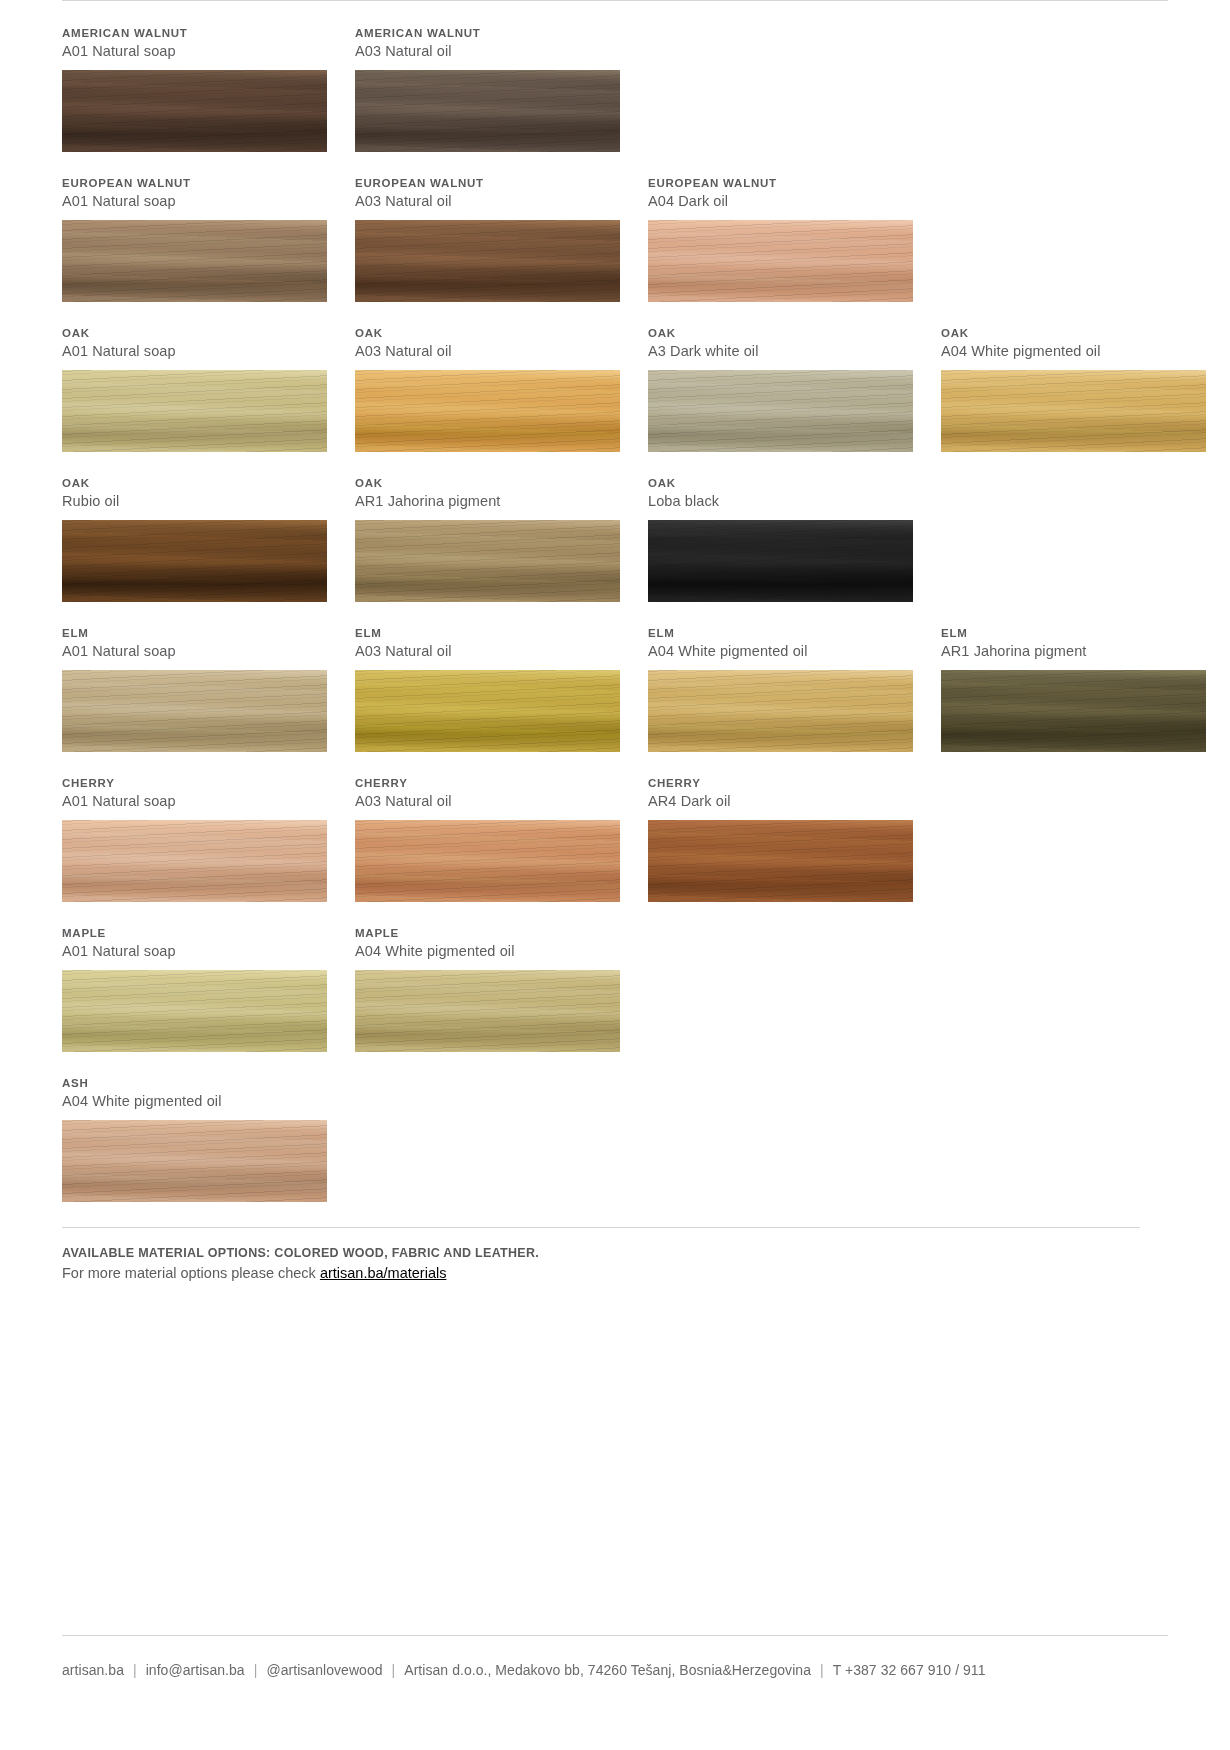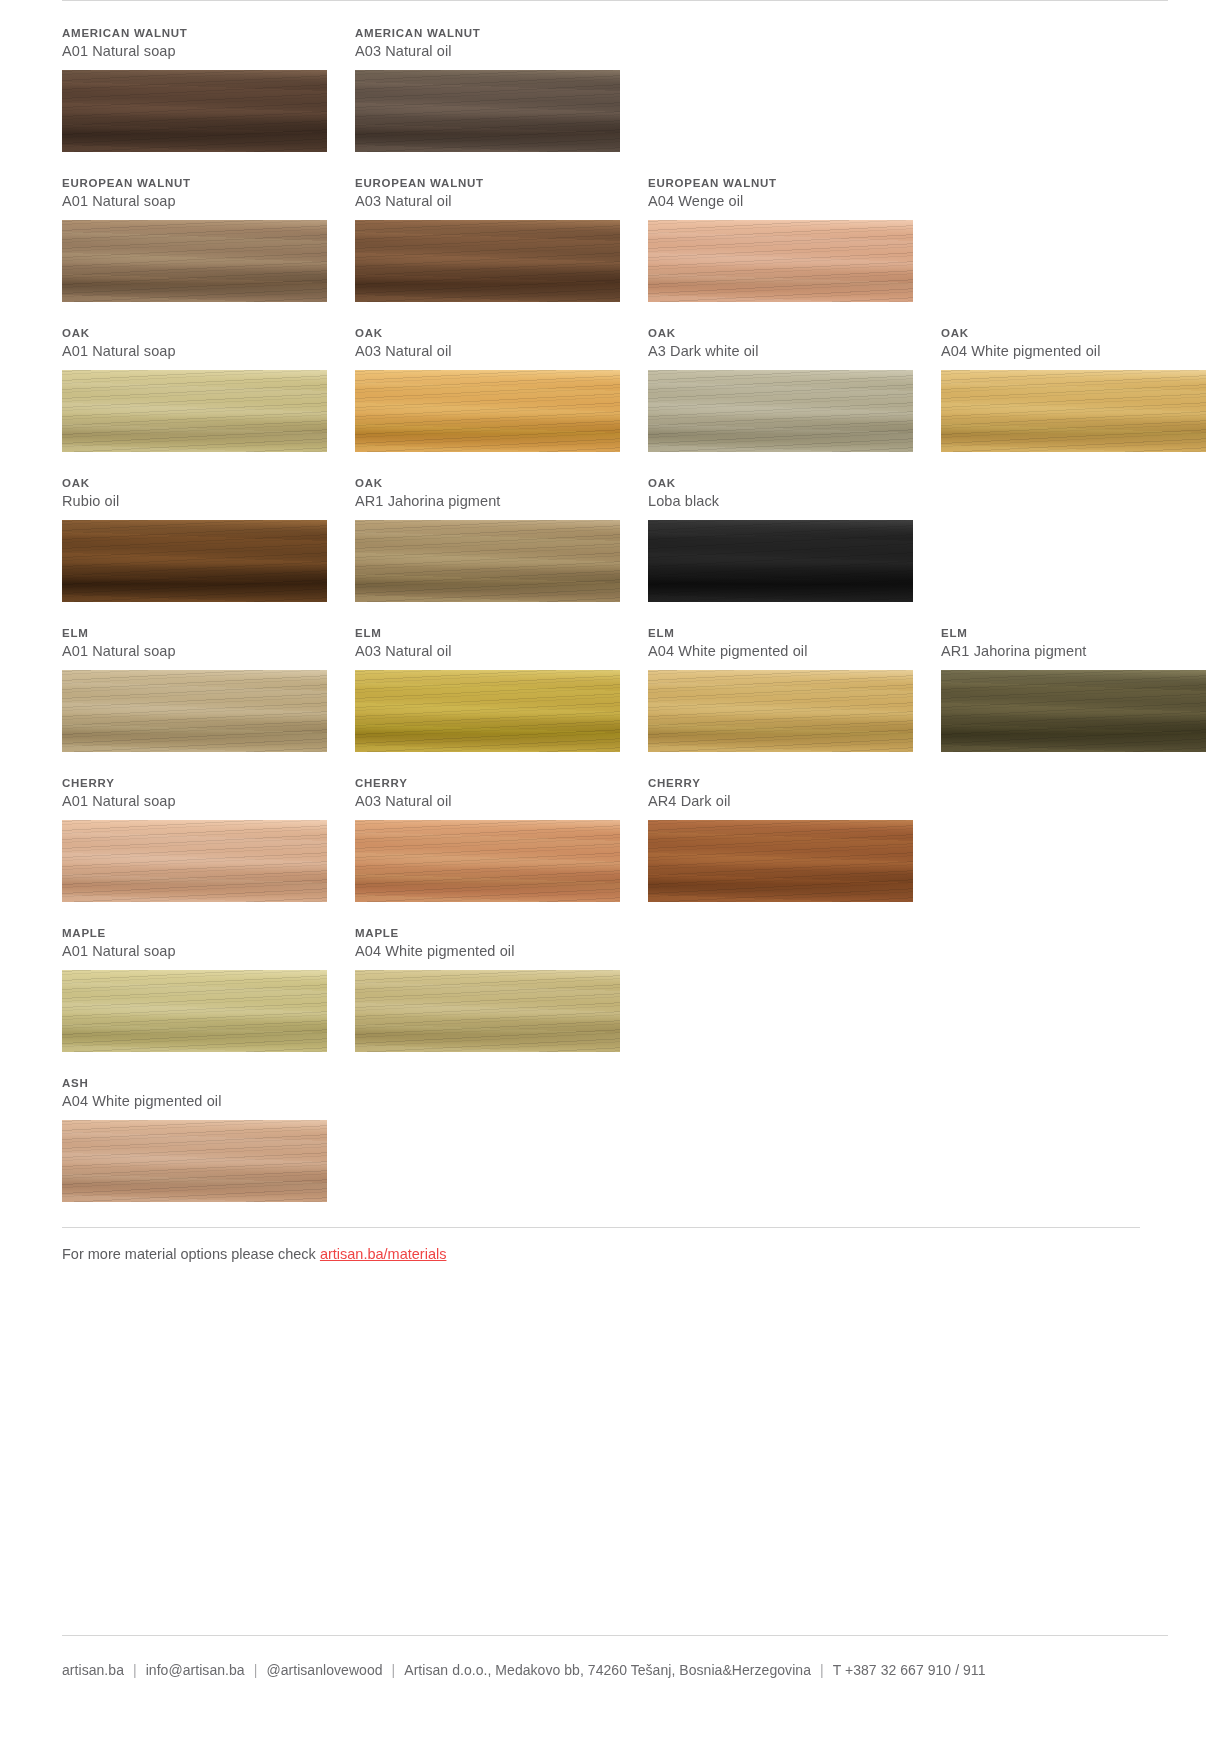--- a/index.html
+++ b/index.html
@@ -142,21 +142,21 @@
     letter-spacing: 0.3px;
     color: #58585a;
     margin: 0 0 5px 0;
   }
   .note-body {
     font-size: 14.5px;
     color: #5c5c5f;
     margin: 0;
   }
   .note-link {
-    color: #ef4444;
+    color: #000000;
     text-decoration: underline;
     margin-top: 20px;
   }
 
   
   .footer-rule {
     position: absolute;
     left: 62px;
     right: 62px;
     bottom: 114px;
@@ -214,21 +214,21 @@
         <div class="mat-cell">
           <div class="mat-species">EUROPEAN WALNUT</div>
           <div class="mat-finish">A03 Natural oil</div>
           <div class="swatch" style="background: linear-gradient(rgb(156, 115, 80) 0%, rgb(121, 85, 58) 22%, rgb(121, 85, 58) 52%, rgb(78, 51, 32) 78%, rgb(121, 85, 58) 100%);">
             <div class="grain" style="background: repeating-linear-gradient(177deg, rgba(0, 0, 0, 0) 0px, rgba(0, 0, 0, 0) 1px, rgba(0, 0, 0, 0.16) 1px, rgba(0, 0, 0, 0.16) 2px, rgba(0, 0, 0, 0) 2px, rgba(0, 0, 0, 0) 4px, rgba(0, 0, 0, 0.09) 4px, rgba(0, 0, 0, 0.09) 5px, rgba(0, 0, 0, 0) 5px, rgba(0, 0, 0, 0) 9px);"></div>
             <div class="grain2" style="background: repeating-linear-gradient(182deg, rgba(255, 255, 255, 0.22) 0px, rgba(255, 255, 255, 0) 7px, rgba(0, 0, 0, 0.18) 13px, rgba(255, 255, 255, 0) 21px), radial-gradient(120% 60% at 30% 45%, rgba(255, 255, 255, 0.25), rgba(0, 0, 0, 0.12) 70%);"></div>
           </div>
         </div>
         <div class="mat-cell">
           <div class="mat-species">EUROPEAN WALNUT</div>
-          <div class="mat-finish">A04 Wenge oil</div>
+          <div class="mat-finish">A04 Dark oil</div>
           <div class="swatch" style="background: linear-gradient(rgb(240, 201, 174) 0%, rgb(220, 171, 141) 22%, rgb(220, 171, 141) 52%, rgb(192, 143, 111) 78%, rgb(220, 171, 141) 100%);">
             <div class="grain" style="background: repeating-linear-gradient(177deg, rgba(0, 0, 0, 0) 0px, rgba(0, 0, 0, 0) 1px, rgba(0, 0, 0, 0.16) 1px, rgba(0, 0, 0, 0.16) 2px, rgba(0, 0, 0, 0) 2px, rgba(0, 0, 0, 0) 4px, rgba(0, 0, 0, 0.09) 4px, rgba(0, 0, 0, 0.09) 5px, rgba(0, 0, 0, 0) 5px, rgba(0, 0, 0, 0) 9px);"></div>
             <div class="grain2" style="background: repeating-linear-gradient(182deg, rgba(255, 255, 255, 0.22) 0px, rgba(255, 255, 255, 0) 7px, rgba(0, 0, 0, 0.18) 13px, rgba(255, 255, 255, 0) 21px), radial-gradient(120% 60% at 30% 45%, rgba(255, 255, 255, 0.25), rgba(0, 0, 0, 0.12) 70%);"></div>
           </div>
         </div>
       </div>
       <div class="mat-row">
         <div class="mat-cell">
           <div class="mat-species">OAK</div>
           <div class="mat-finish">A01 Natural soap</div>
@@ -373,19 +373,20 @@
           <div class="swatch" style="background: linear-gradient(rgb(230, 196, 168) 0%, rgb(207, 167, 137) 22%, rgb(207, 167, 137) 52%, rgb(176, 138, 108) 78%, rgb(207, 167, 137) 100%);">
             <div class="grain" style="background: repeating-linear-gradient(177deg, rgba(0, 0, 0, 0) 0px, rgba(0, 0, 0, 0) 1px, rgba(0, 0, 0, 0.16) 1px, rgba(0, 0, 0, 0.16) 2px, rgba(0, 0, 0, 0) 2px, rgba(0, 0, 0, 0) 4px, rgba(0, 0, 0, 0.09) 4px, rgba(0, 0, 0, 0.09) 5px, rgba(0, 0, 0, 0) 5px, rgba(0, 0, 0, 0) 9px);"></div>
             <div class="grain2" style="background: repeating-linear-gradient(182deg, rgba(255, 255, 255, 0.22) 0px, rgba(255, 255, 255, 0) 7px, rgba(0, 0, 0, 0.18) 13px, rgba(255, 255, 255, 0) 21px), radial-gradient(120% 60% at 30% 45%, rgba(255, 255, 255, 0.25), rgba(0, 0, 0, 0.12) 70%);"></div>
           </div>
         </div>
       </div>
     </div>
 
   <hr class="rule note-rule">
   <div class="note-block">
+    <div class="note-head">AVAILABLE MATERIAL OPTIONS: COLORED WOOD, FABRIC AND LEATHER.</div>
     <div class="note-body"><span>For more material options please check </span><a class="note-link" href="#">artisan.ba/materials</a></div>
   </div>
 
   <hr class="rule footer-rule">
   <div class="footer-line"><span>artisan.ba</span><span class="footer-sep">|</span><span>info@artisan.ba</span><span class="footer-sep">|</span><span>@artisanlovewood</span><span class="footer-sep">|</span><span>Artisan d.o.o., Medakovo bb, 74260 Tešanj, Bosnia&amp;Herzegovina</span><span class="footer-sep">|</span><span>T +387 32 667 910 / 911</span></div>
 
 </div>
 
 </body></html>

